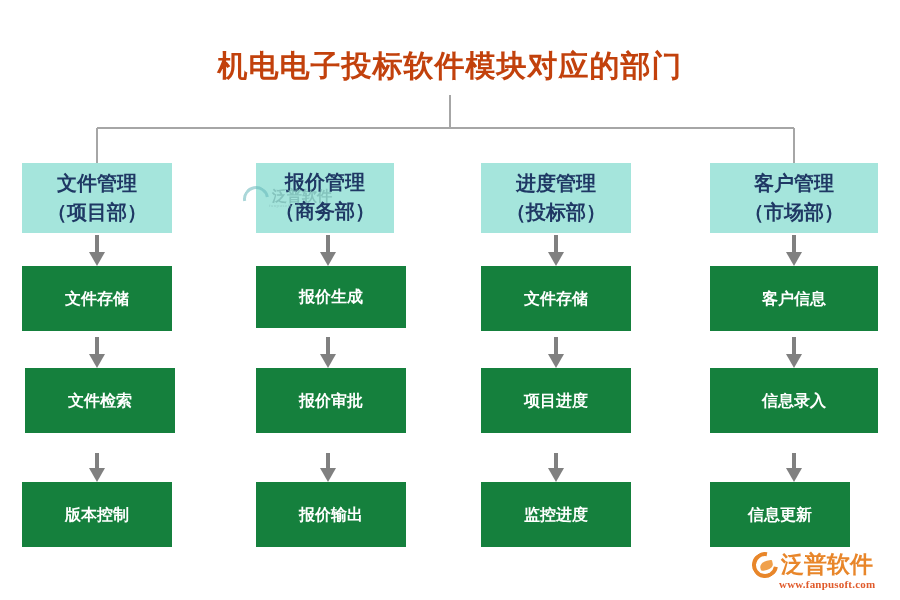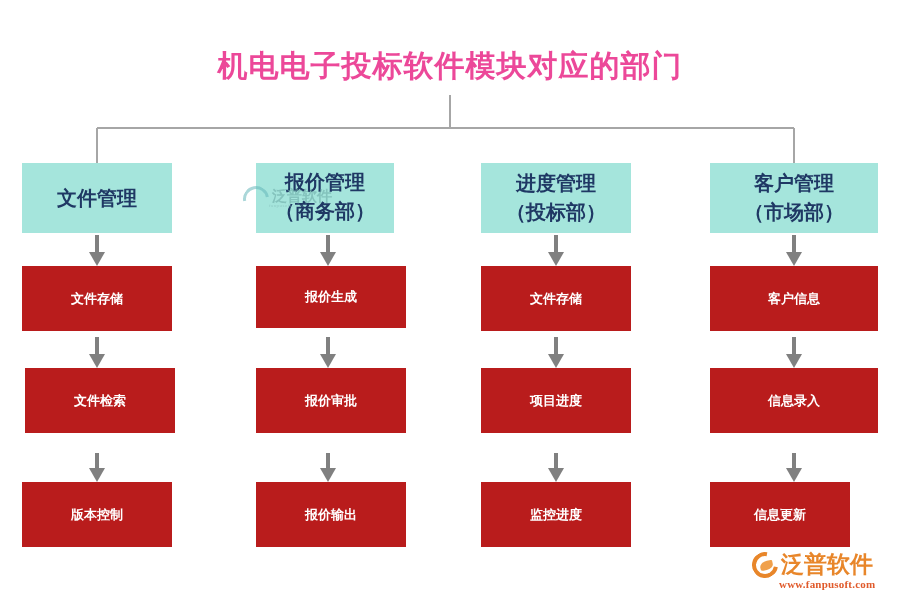--- a/index.html
+++ b/index.html
@@ -25,21 +25,21 @@
 
   
   .title {
     position: absolute;
     left: 0;
     top: 46px;
     width: 900px;
     text-align: center;
     font-size: 30px;
     font-weight: bold;
-    color: #ec4899;
+    color: #c2410c;
     letter-spacing: 1px;
     line-height: 40px;
     white-space: nowrap;
   }
 
   
   #wires {
     position: absolute;
     left: 0;
     top: 0;
@@ -60,23 +60,23 @@
     white-space: nowrap;
   }
   .box.header {
     background: #A5E5DC;
     color: #1F3864;
     font-size: 20px;
     font-weight: bold;
     line-height: 29px;
   }
   .box.node {
-    background: #b91c1c;
+    background: #15803d;
     color: #FFFFFF;
-    font-size: 13px;
+    font-size: 16px;
     font-weight: bold;
     line-height: 28px;
   }
   .box .l1, .box .l2 { display: block; }
 
   
   .watermark {
     position: absolute;
     left: 243px;
     top: 186px;
@@ -225,20 +225,21 @@
       <polygon points="786,252 802,252 794,266" fill="#808080"></polygon>
       <line x1="794" y1="337" x2="794" y2="358" stroke="#808080" stroke-width="4"></line>
       <polygon points="786,354 802,354 794,368" fill="#808080"></polygon>
       <line x1="794" y1="453" x2="794" y2="472" stroke="#808080" stroke-width="4"></line>
       <polygon points="786,468 802,468 794,482" fill="#808080"></polygon>
     </g>
   </svg>
 
   <div class="box header" style="left:22px; top:163px; width:150px; height:70px;">
     <span class="l1">文件管理</span>
+    <span class="l2">（项目部）</span>
   </div>
   <div class="box node" style="left:22px; top:266px; width:150px; height:65px;">
     <span>文件存储</span>
   </div>
   <div class="box node" style="left:25px; top:368px; width:150px; height:65px;">
     <span>文件检索</span>
   </div>
   <div class="box node" style="left:22px; top:482px; width:150px; height:65px;">
     <span>版本控制</span>
   </div>

